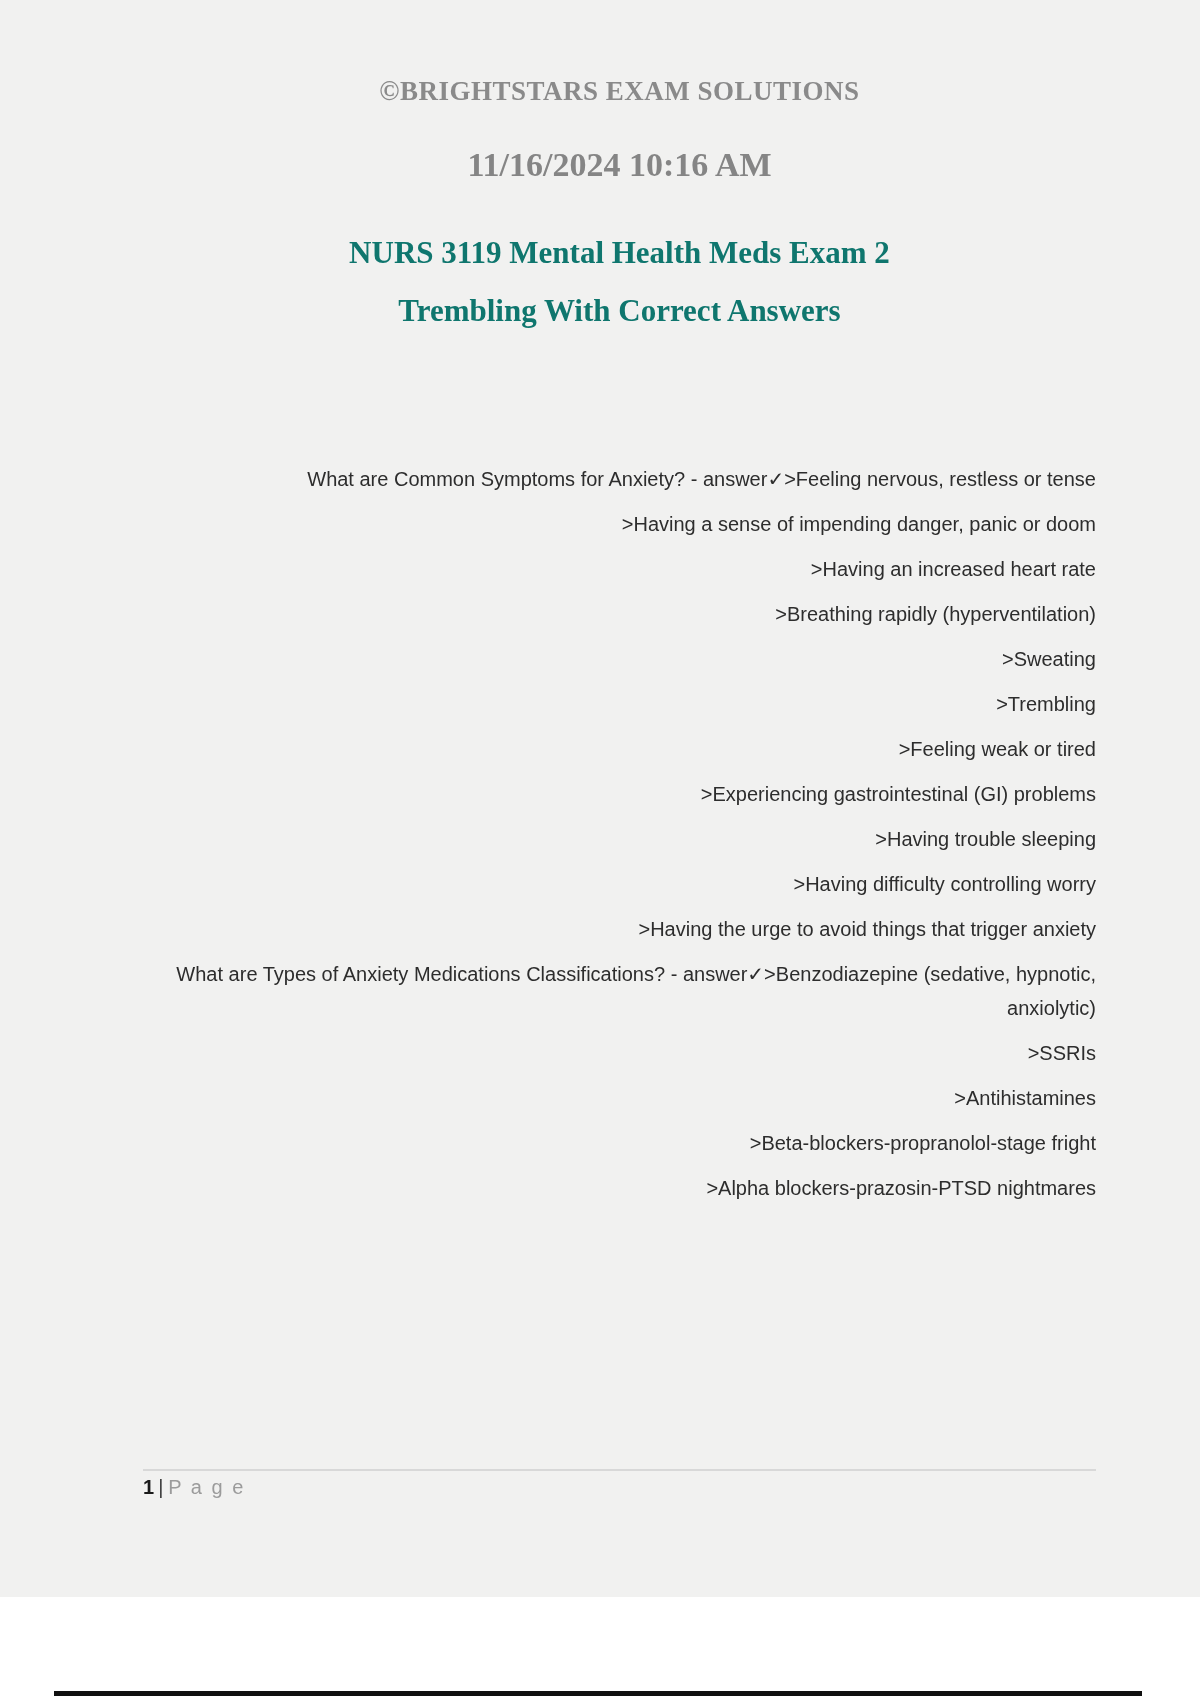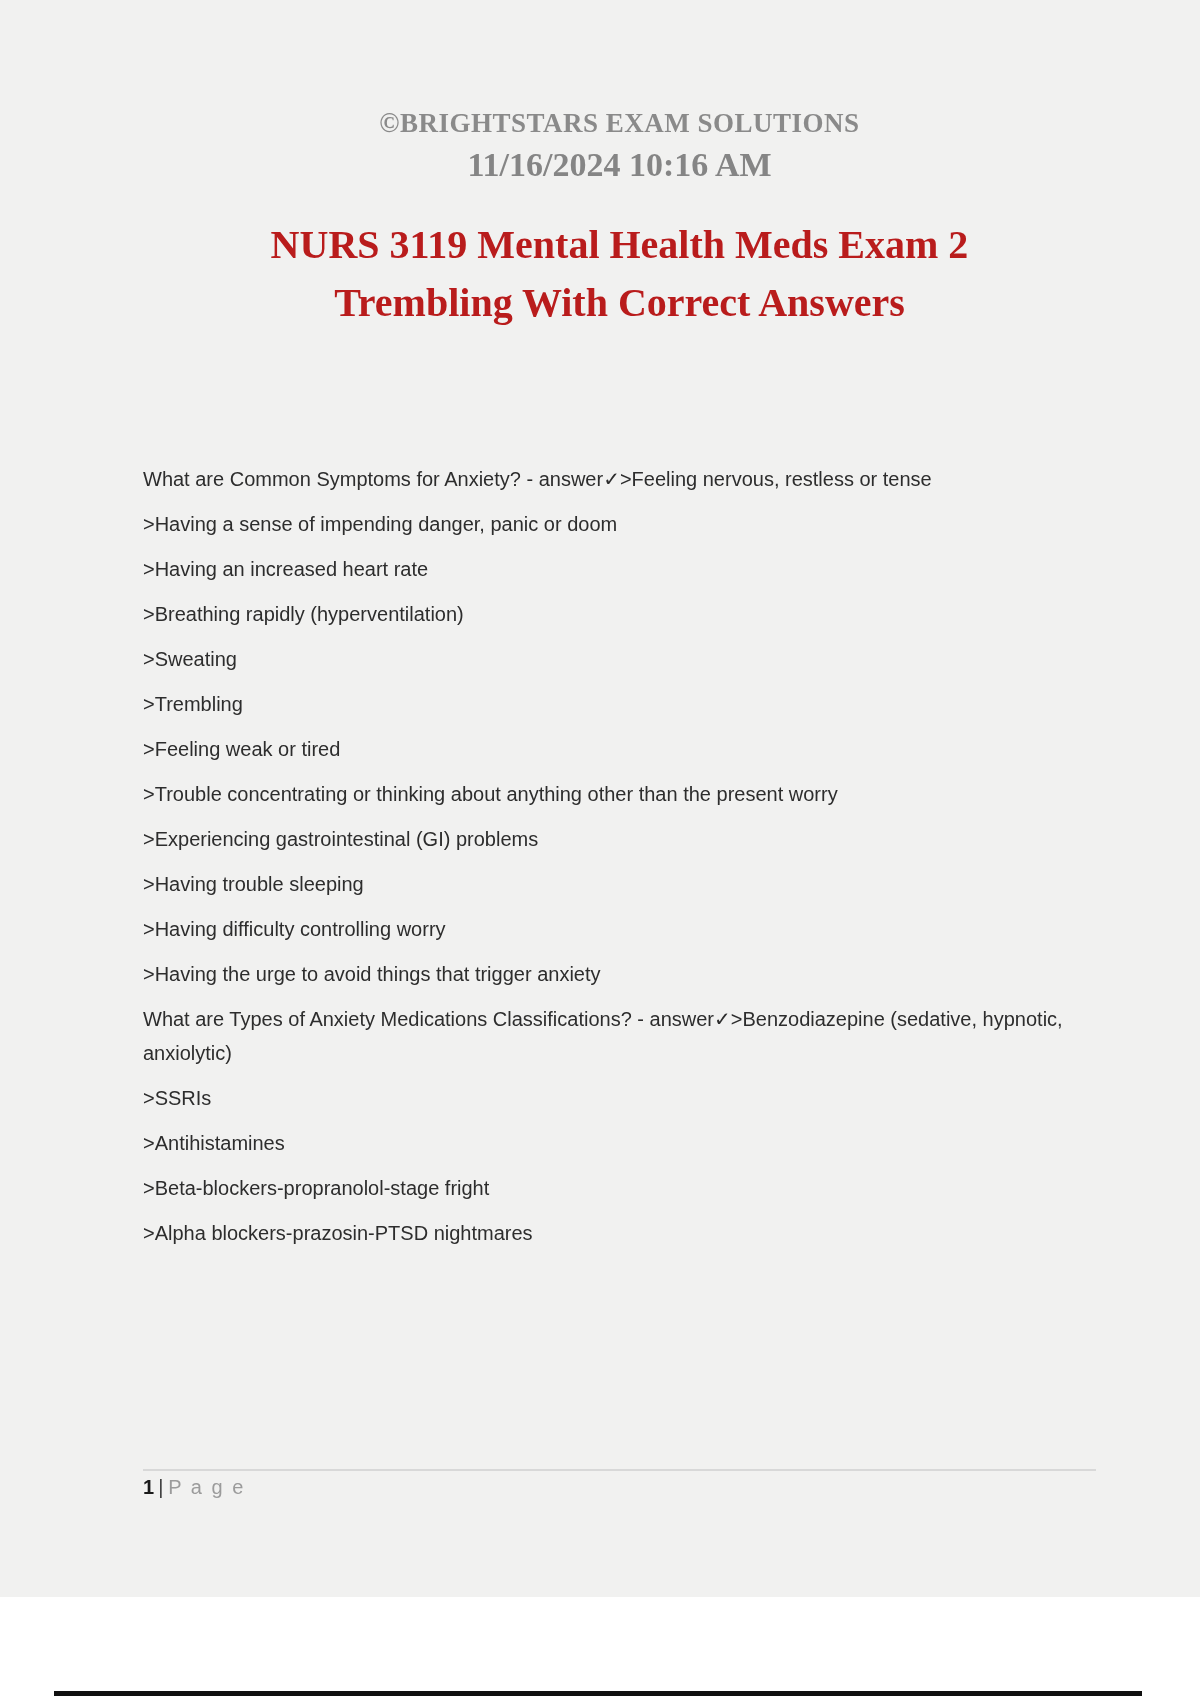--- a/index.html
+++ b/index.html
@@ -23,54 +23,55 @@
     width: 1200px;
     height: 1597px;
     background: #f1f1f0;
   }
   .content-col {
     position: absolute;
     left: 143px;
     width: 953px;
   }
   .watermark {
-    top: 108px;
+    top: 76px;
     text-align: center;
     font-family: "Liberation Serif", serif;
     font-weight: bold;
     font-size: 27px;
     color: #8a8a8a;
     letter-spacing: 0.5px;
   }
   .timestamp {
     top: 146px;
     text-align: center;
     font-family: "Liberation Serif", serif;
     font-weight: bold;
     font-size: 34px;
     color: #858585;
   }
   .doc-title {
-    top: 216px;
+    top: 224px;
     text-align: center;
     font-family: "Liberation Serif", serif;
     font-weight: bold;
-    font-size: 40px;
+    font-size: 31px;
     line-height: 58px;
-    color: #b91c1c;
+    color: #0f766e;
   }
   .body-text {
     top: 462px;
     color: #2d2d2d;
     font-size: 20px;
     line-height: 34px;
   }
   .body-text p {
     margin: 0 0 11px 0;
     padding: 0;
+    text-align: right;
   }
   .footer-rule {
     position: absolute;
     left: 143px;
     top: 1469px;
     width: 953px;
     height: 2px;
     background: #d8d8d8;
   }
   .footer {
@@ -119,21 +120,20 @@
     </div>
 
     <div class="content-col body-text">
       <p>What are Common Symptoms for Anxiety? - answer✓&gt;Feeling nervous, restless or tense</p>
       <p>&gt;Having a sense of impending danger, panic or doom</p>
       <p>&gt;Having an increased heart rate</p>
       <p>&gt;Breathing rapidly (hyperventilation)</p>
       <p>&gt;Sweating</p>
       <p>&gt;Trembling</p>
       <p>&gt;Feeling weak or tired</p>
-      <p>&gt;Trouble concentrating or thinking about anything other than the present worry</p>
       <p>&gt;Experiencing gastrointestinal (GI) problems</p>
       <p>&gt;Having trouble sleeping</p>
       <p>&gt;Having difficulty controlling worry</p>
       <p>&gt;Having the urge to avoid things that trigger anxiety</p>
       <p>What are Types of Anxiety Medications Classifications? - answer✓&gt;Benzodiazepine (sedative, hypnotic, anxiolytic)</p>
       <p>&gt;SSRIs</p>
       <p>&gt;Antihistamines</p>
       <p>&gt;Beta-blockers-propranolol-stage fright</p>
       <p>&gt;Alpha blockers-prazosin-PTSD nightmares</p>
     </div>

